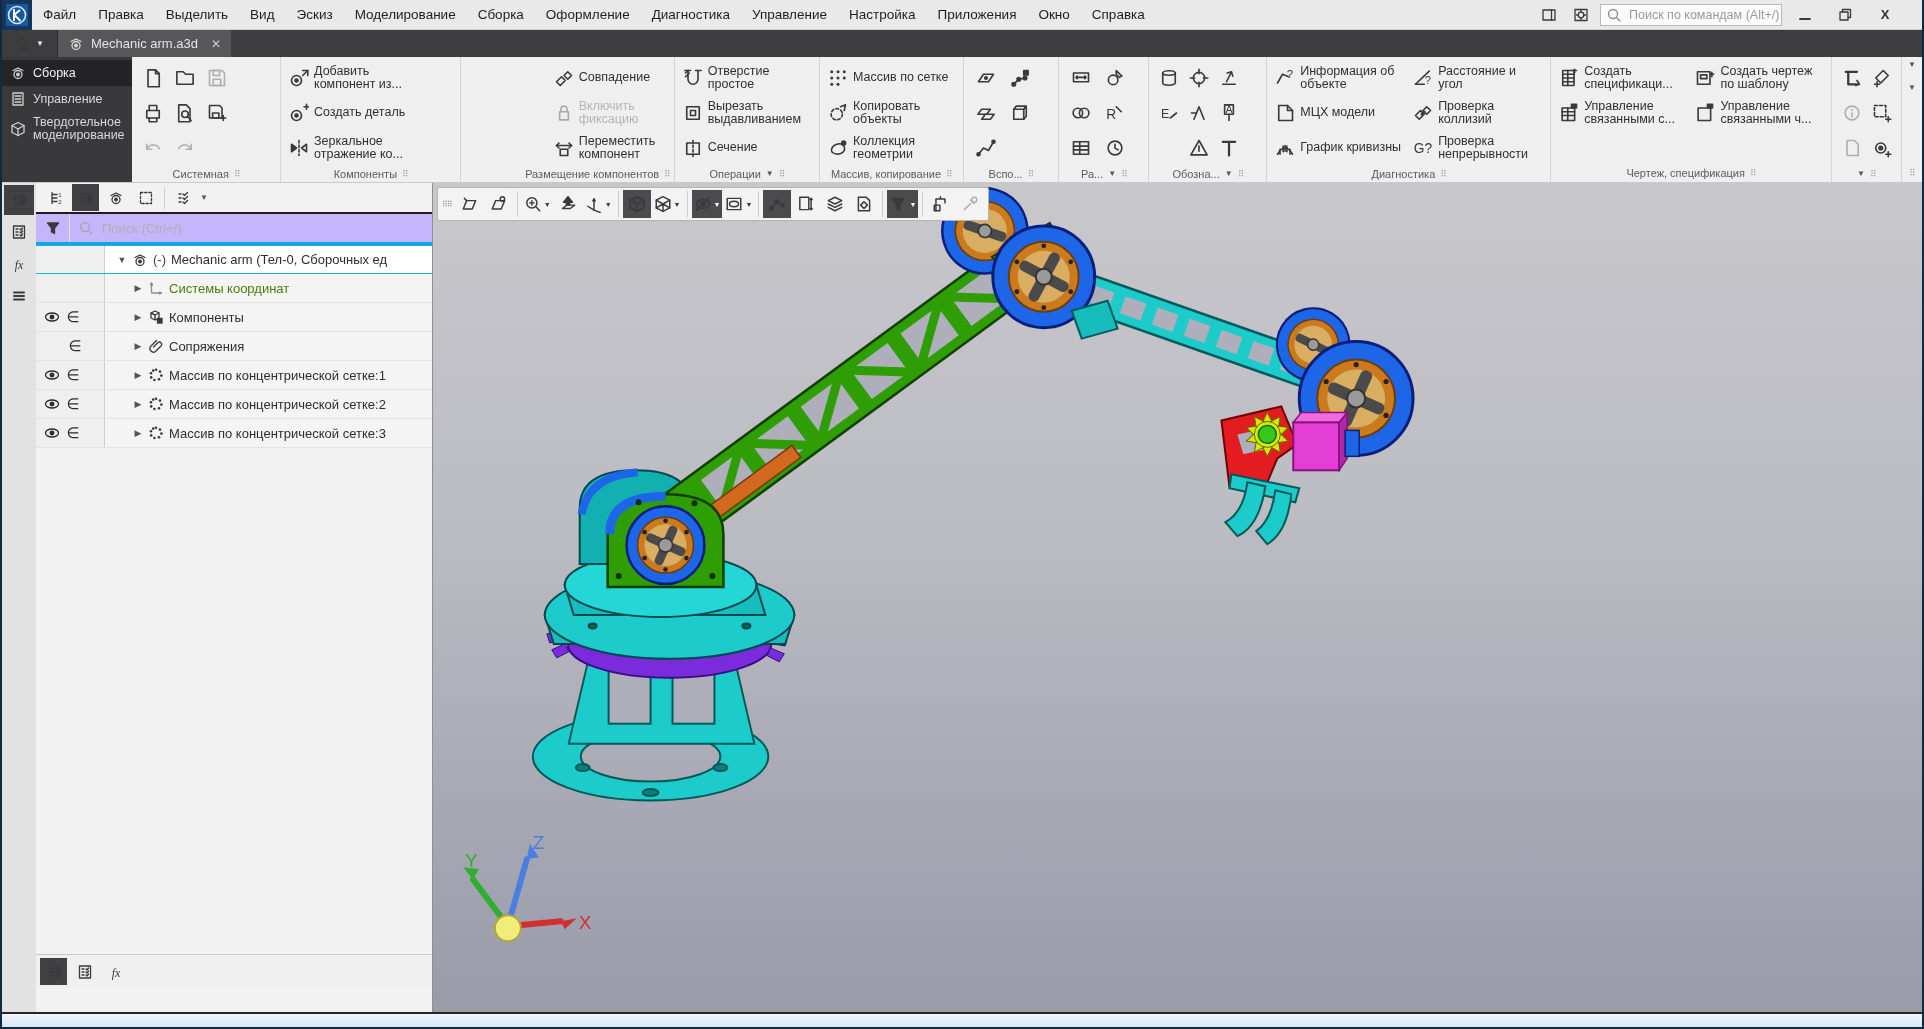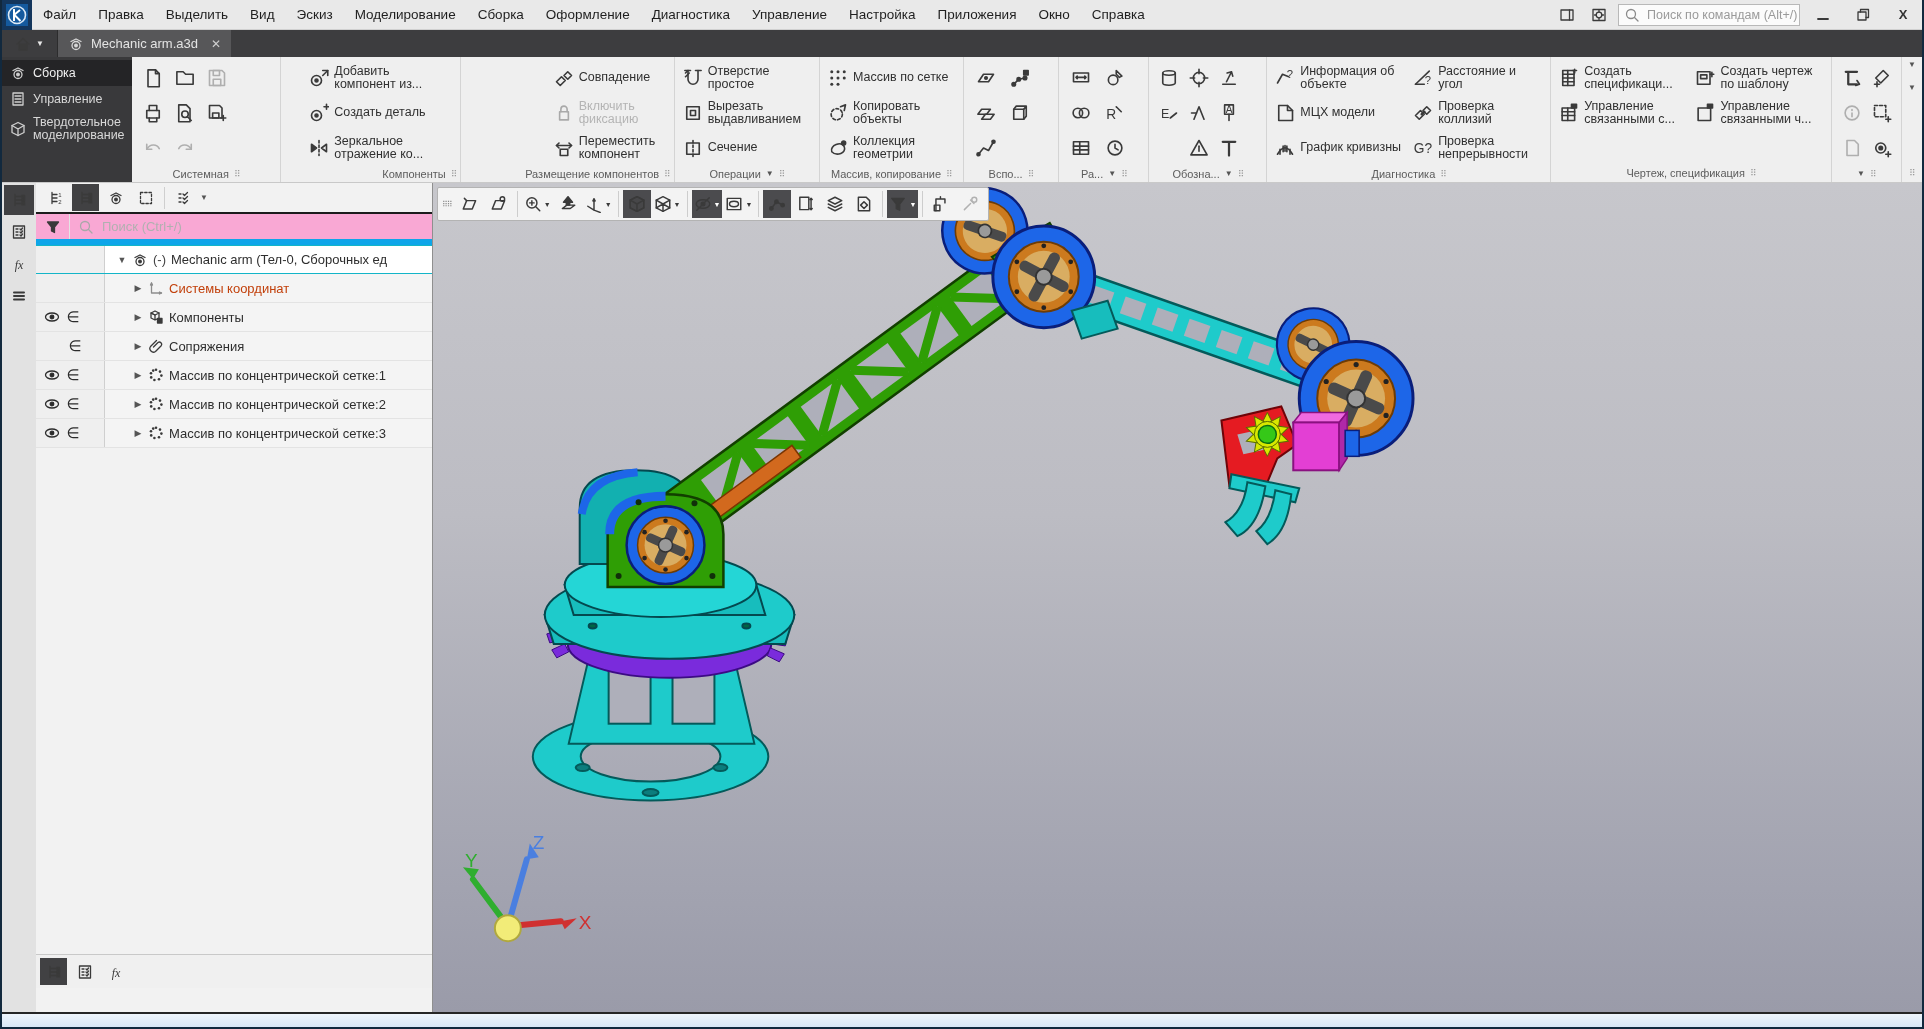--- a/index.html
+++ b/index.html
@@ -8,21 +8,21 @@
     position:relative;width:1924px;height:1029px;overflow:hidden;
     font-family:"Liberation Sans",sans-serif;background:#efefef;
     border-left:2px solid #12293e;border-right:2px solid #12293e;border-bottom:2px solid #12293e;
   }
   
   .menubar{position:absolute;left:0;top:0;right:0;height:30px;background:#e9e9e9;
     display:flex;align-items:center;border-bottom:1px solid #d0d0d0;}
   .logo{width:30px;height:30px;background:#14365c;display:flex;align-items:center;justify-content:center;flex:0 0 auto;}
   .logo svg{width:24px;height:24px;}
   .menu-item{padding:0 11px;font-size:13.5px;color:#1f1f1f;height:30px;display:flex;align-items:center;cursor:default;}
-  .menubar-right{margin-left:auto;display:flex;align-items:center;gap:6px;padding-right:2px;}
+  .menubar-right{margin-left:auto;display:flex;align-items:center;gap:6px;padding-right:20px;}
   .mbtn{width:26px;height:24px;display:flex;align-items:center;justify-content:center;color:#444;}
   .cmd-search{width:182px;height:22px;background:#fbfbfb;border:1px solid #b8b8b8;display:flex;align-items:center;padding:0 5px;gap:5px;}
   .cmd-search input{border:none;outline:none;background:transparent;flex:1;font-size:12.5px;color:#333;font-family:inherit;}
   .cmd-search input::placeholder{color:#9a9a9a;}
   .winctl{width:34px;height:28px;display:flex;align-items:center;justify-content:center;color:#333;font-size:13px;}
   
   .tabbar{position:absolute;left:0;top:30px;right:0;height:27px;background:#3d3d3f;display:flex;align-items:stretch;}
   .home-block{width:56px;display:flex;align-items:center;justify-content:center;gap:5px;color:#e8e8e8;border-right:1px solid #2c2c2d;}
   .tab{background:#575759;color:#e4e4e4;display:flex;align-items:center;gap:7px;padding:0 10px;font-size:13px;max-width:230px;}
   .tab .close{color:#cfcfcf;font-size:12px;margin-left:6px;}
@@ -54,34 +54,34 @@
   .left-strip{width:34px;background:#e2e2e2;display:flex;flex-direction:column;align-items:center;padding-top:2px;gap:2px;flex:0 0 auto;}
   .strip-btn{width:30px;height:30px;display:flex;align-items:center;justify-content:center;color:#3a3a3a;}
   .strip-btn.on{background:#414143;color:#fff;}
   .tree-panel{width:397px;background:#f2f2f2;border-right:1px solid #8f8f8f;display:flex;flex-direction:column;flex:0 0 auto;}
   .tree-header{height:29px;display:flex;align-items:center;padding:0 8px;font-size:13px;color:#2e2e2e;border-bottom:1px solid #dadada;}
   .tree-header .gear{margin-left:auto;color:#444;}
   .tree-tools{height:31px;display:flex;align-items:center;gap:3px;padding:0 6px;border-bottom:2px solid #1c1c1c;}
   .ttb{width:27px;height:27px;display:flex;align-items:center;justify-content:center;color:#3a3a3a;}
   .ttb.on{background:#414143;color:#fff;}
   .tsep{width:1px;height:22px;background:#cfcfcf;margin:0 2px;}
-  .tree-search{height:31px;display:flex;align-items:stretch;background:#f9a8d4;border-bottom:6px solid #0ea5e9;}
+  .tree-search{height:31px;display:flex;align-items:stretch;background:#c4b5fd;border-bottom:3px solid #0ea5e9;}
   .funnel-btn{width:34px;display:flex;align-items:center;justify-content:center;color:#2e2e2e;border-right:1px solid #e4e4e4;}
   .tree-search .sfield{flex:1;display:flex;align-items:center;gap:6px;padding:0 8px;}
   .tree-search input{border:none;outline:none;flex:1;font-size:13px;color:#333;font-family:inherit;background:transparent;}
   .tree-search input::placeholder{color:#b0b0b0;}
   .tree-rows{flex:1;overflow:hidden;}
   .trow{height:29px;display:flex;align-items:stretch;border-bottom:1px solid #e3e3e3;font-size:13px;color:#2e2e2e;background:#f4f4f4;}
   .trow .gutter{width:69px;display:flex;align-items:center;justify-content:flex-start;gap:4px;padding-left:8px;border-right:1px solid #cfcfcf;background:#efefef;flex:0 0 auto;}
   .eye{color:#2c2c2c;}
   .inel{font-size:15px;color:#2c2c2c;width:18px;text-align:center;}
   .trow .content{flex:1;display:flex;align-items:center;gap:5px;overflow:hidden;white-space:nowrap;}
   .trow.sel{background:#ffffff;border-top:1px solid #13b5c8;border-bottom:1px solid #13b5c8;}
   .arr{width:10px;color:#555;font-size:9px;text-align:center;flex:0 0 auto;}
-  .dim-label{color:#c2410c;}
+  .dim-label{color:#4d7c0f;}
   .state{color:#444;}
   .tree-bottom{height:34px;border-top:1px solid #c9c9c9;display:flex;align-items:center;gap:4px;padding:0 4px;background:#f0f0f0;}
   .tree-footer{height:24px;background:#f2f2f2;}
   
   .viewport{flex:1;position:relative;background:linear-gradient(180deg,#c7c7cc 0%,#bcbcc3 40%,#a2a3b0 85%,#9a9ba9 100%);overflow:hidden;}
   .vp-toolbar{position:absolute;left:4px;top:4px;height:34px;background:#f3f3f3;border:1px solid #b3b3b3;border-radius:2px;display:flex;align-items:center;padding:0 4px;gap:1px;z-index:5;}
   .vbtn{height:28px;min-width:28px;display:flex;align-items:center;justify-content:center;color:#3a3a3a;gap:2px;padding:0 2px;}
   .vbtn.on{background:#4b4b4e;color:#fff;}
   .vbtn .ic{width:18px;height:18px;}
   .vbtn.disabled{opacity:.35;}
@@ -292,21 +292,21 @@
               </div>
             <div class="ibtn"></div>
           </div>
         </div>
         <div class="rlabel">
             <span>Системная</span>
             <span class="grip">⠿</span>
           </div>
       </div>
 
-      <div class="rgroup" style="width:196px;align-items:flex-end;">
+      <div class="rgroup" style="width:196px;">
         <div class="rbody">
           <div class="rcol">
             <div class="rbtn">
                 <span class="ic">
                   <svg viewBox="0 0 16 16" fill="none" stroke="currentColor" stroke-width="1.3" stroke-linecap="round" stroke-linejoin="round">
                     <circle cx="6" cy="10" r="4"></circle>
                     <circle cx="6" cy="10" r="1.2" fill="currentColor"></circle>
                     <path d="M11 2h4v4"></path>
                     <path d="M15 2l-4 4"></path>
                   </svg>

